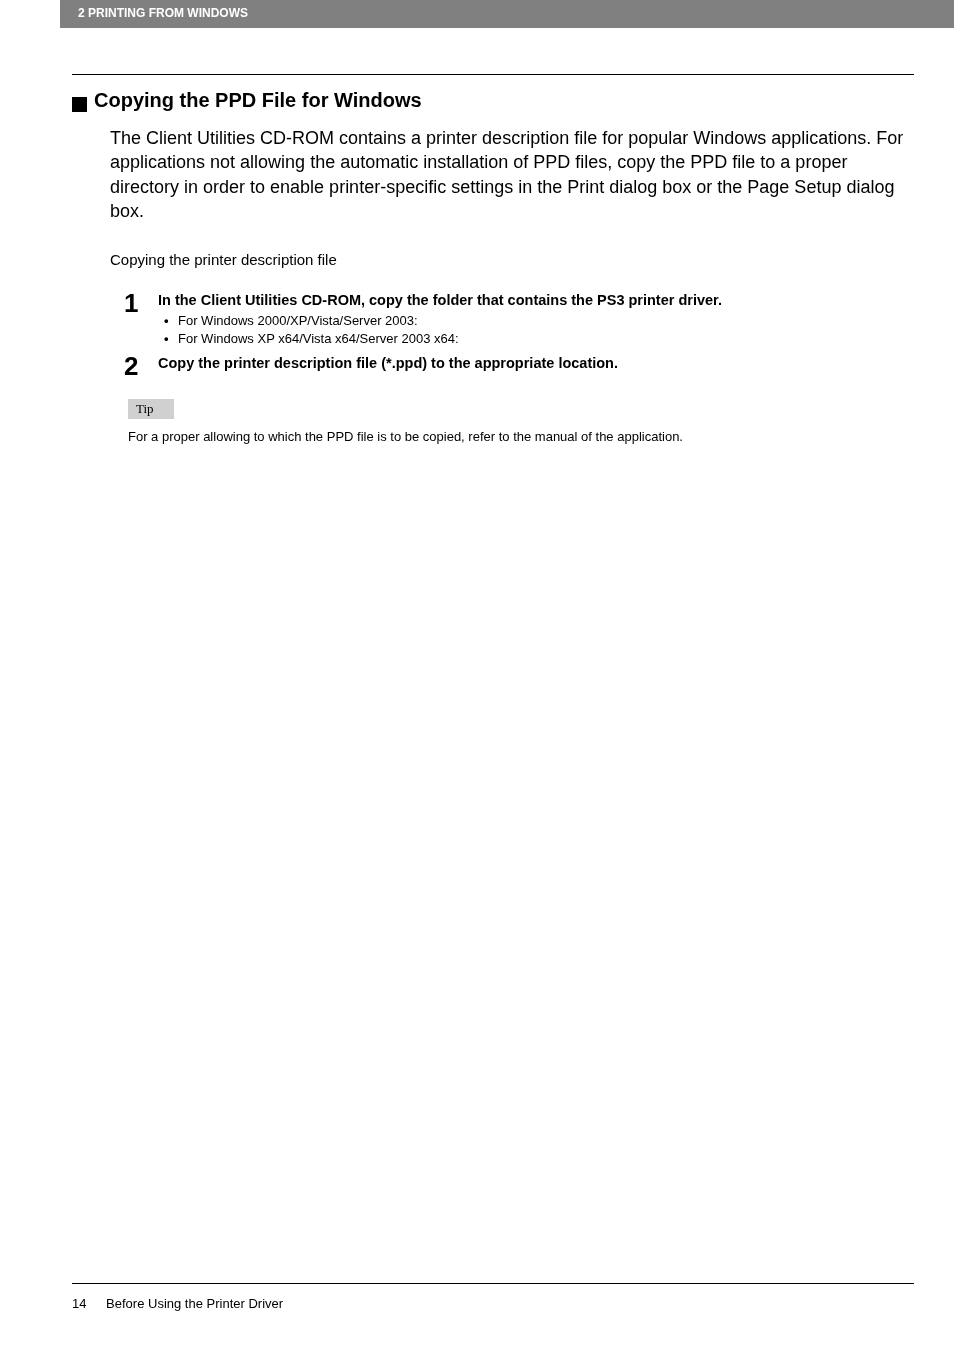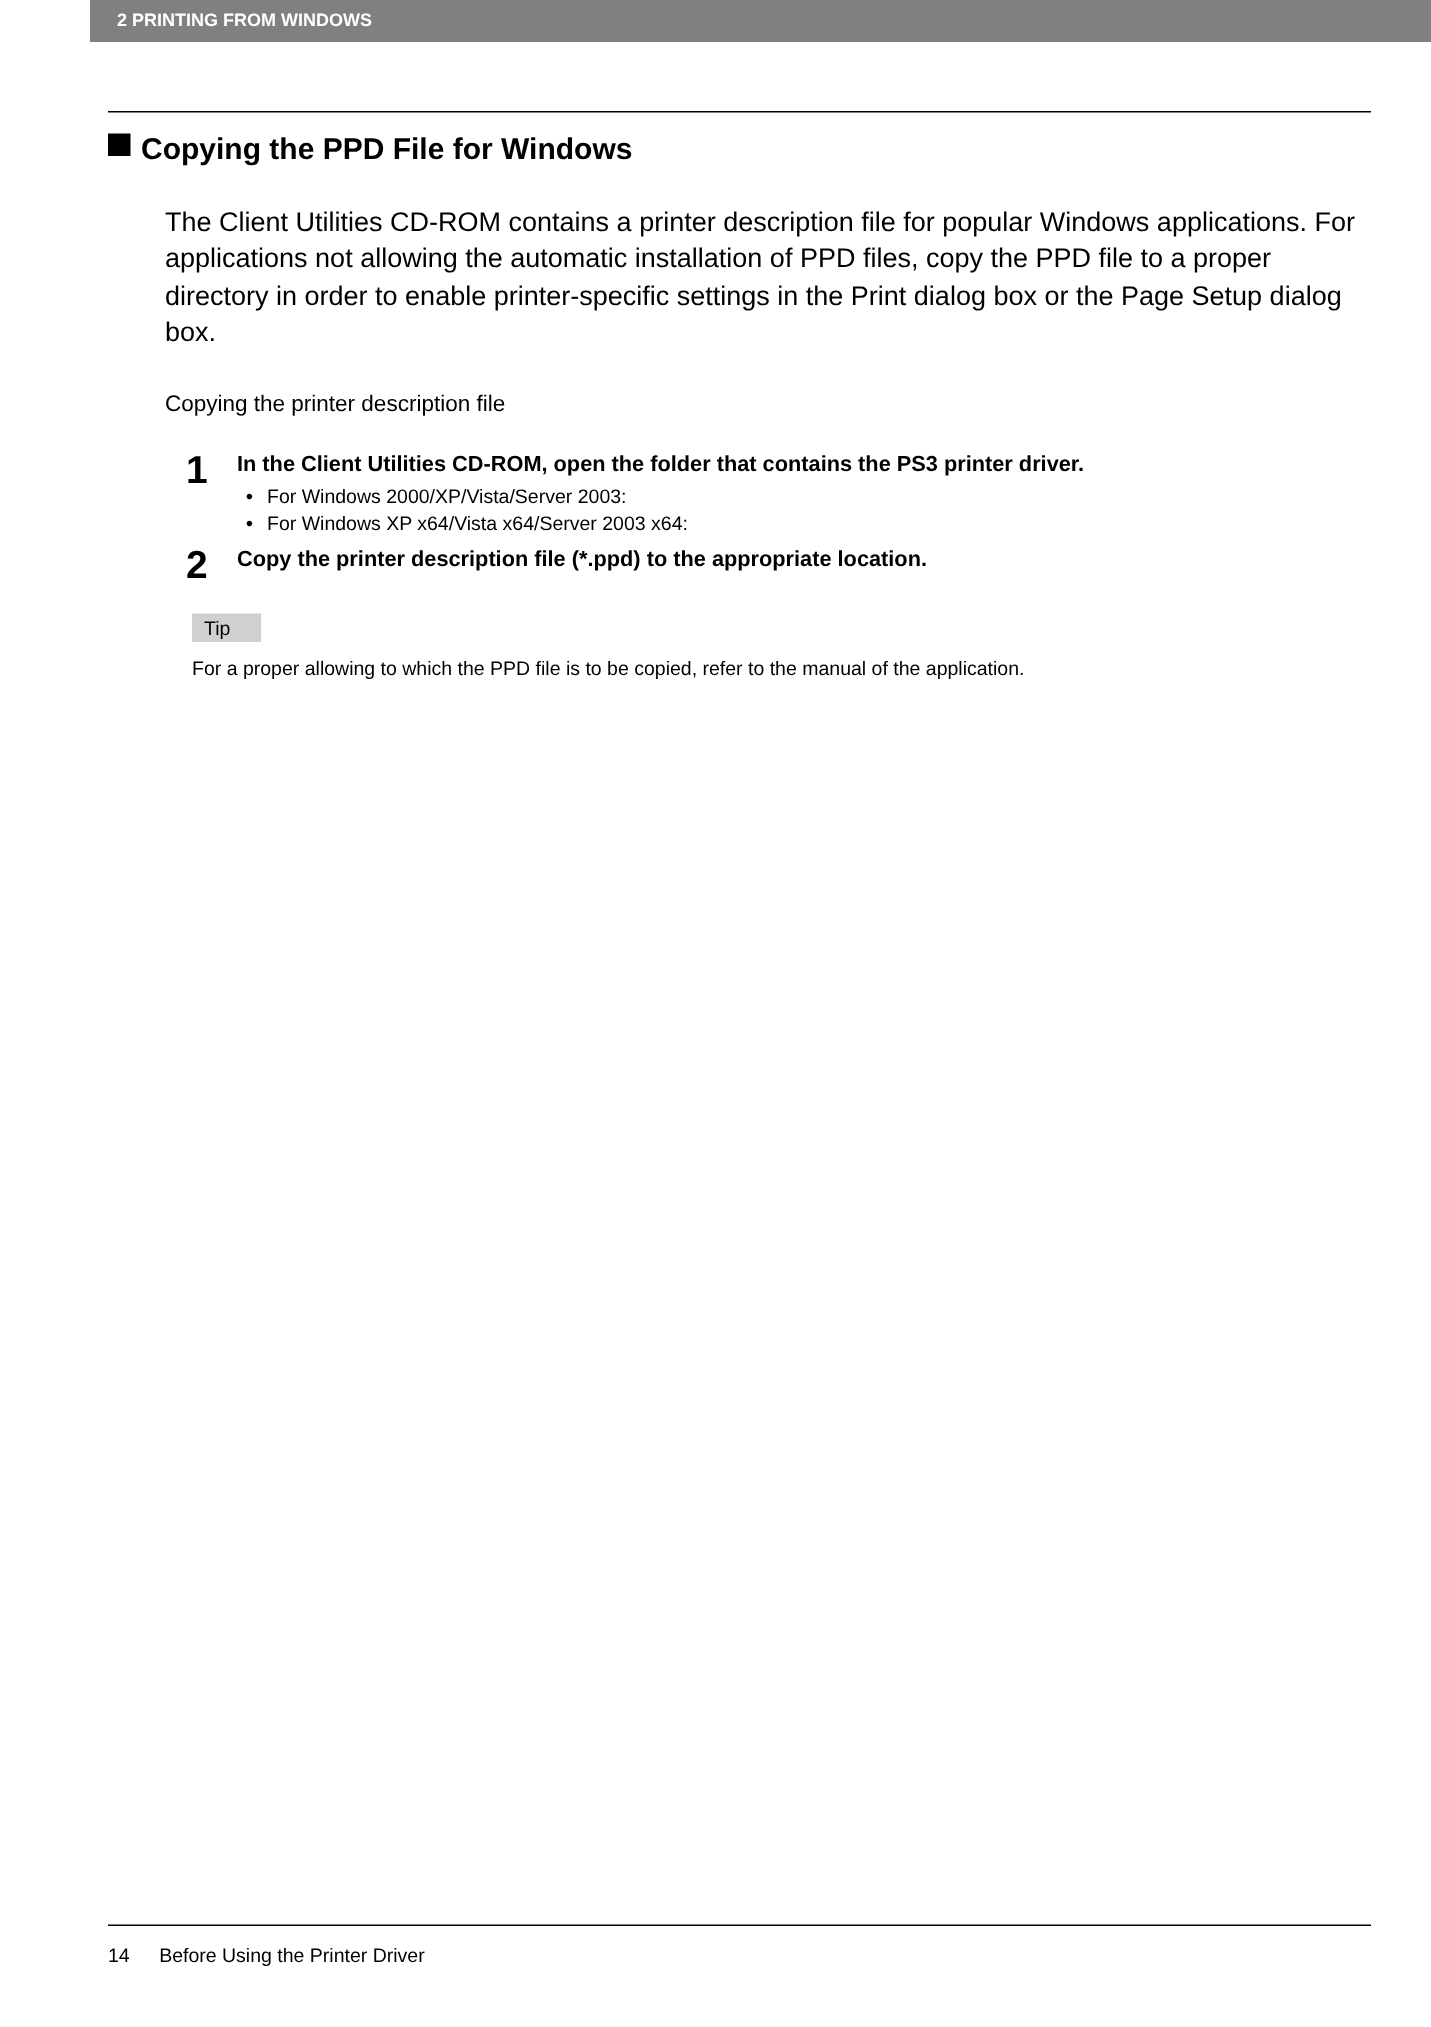--- a/index.html
+++ b/index.html
@@ -34,22 +34,22 @@
       padding-right: 40px;
       padding-top: 46px;
     }
     .hr-top {
       border: none;
       border-top: 1px solid #000;
       margin-bottom: 14px;
     }
     .section-heading {
       display: flex;
-      align-items: flex-start;
-      margin-bottom: 24px;
+      align-items: flex-end;
+      margin-bottom: 14px;
     }
     .square-bullet {
       width: 15px;
       height: 15px;
       background: #000;
       margin-right: 7px;
       flex-shrink: 0;
     }
     .section-title {
       font-size: 20px;
@@ -110,20 +110,21 @@
       padding-left: 20px;
     }
     .tip-label {
       display: inline-block;
       background: #d0d0d0;
       font-size: 13px;
       padding: 2px 20px 2px 8px;
       margin-left: 56px;
       margin-top: 14px;
       margin-bottom: 10px;
+      font-family: Liberation Serif, serif;
     }
     .tip-text {
       font-size: 13px;
       margin-left: 56px;
     }
     .footer {
       position: absolute;
       bottom: 40px;
       left: 72px;
       right: 40px;
@@ -155,21 +156,21 @@
     <span class="section-title">Copying the PPD File for Windows</span>
   </div>
 
   <p class="intro-text">The Client Utilities CD-ROM contains a printer description file for popular Windows applications. For applications not allowing the automatic installation of PPD files, copy the PPD file to a proper directory in order to enable printer-specific settings in the Print dialog box or the Page Setup dialog box.</p>
 
   <p class="subheading">Copying the printer description file</p>
 
   <div class="step">
     <div class="step-number">1</div>
     <div class="step-content">
-      <p class="step-title">In the Client Utilities CD-ROM, open the folder that contains the PS3 printer driver.</p>
+      <p class="step-title">In the Client Utilities CD-ROM, copy the folder that contains the PS3 printer driver.</p>
       <ul class="bullet-list">
         <li class="bullet-item">For Windows 2000/XP/Vista/Server 2003:</li>
         <li class="bullet-item">For Windows XP x64/Vista x64/Server 2003 x64:</li>
       </ul>
     </div>
   </div>
 
   <div class="step">
     <div class="step-number">2</div>
     <div class="step-content">

